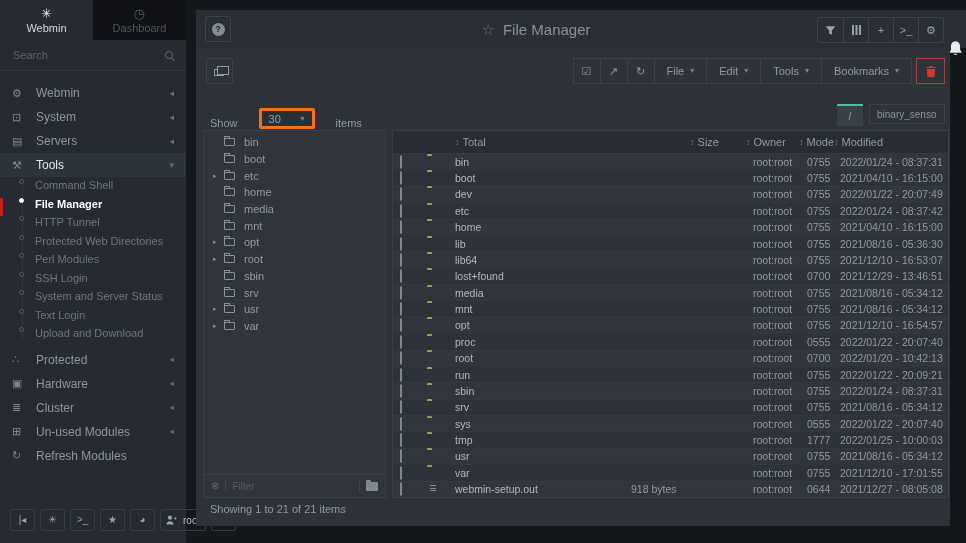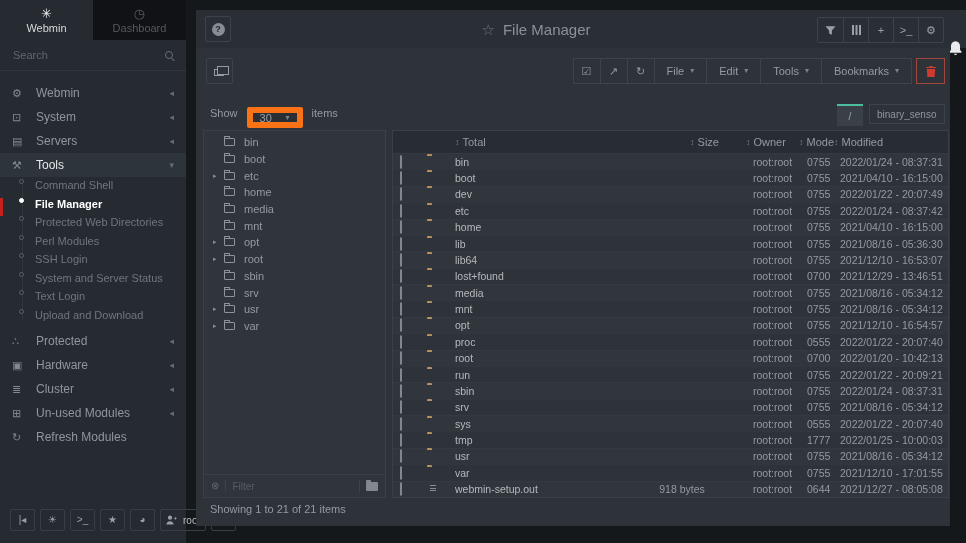--- a/index.html
+++ b/index.html
@@ -59,22 +59,22 @@
   .copy-btn{position:absolute;left:0;top:0;width:27px;height:26px;border:1px solid #3d434a;border-radius:2px;background:transparent;display:flex;align-items:center;justify-content:center;cursor:pointer;color:#959ba3}
   .icon-pages{position:relative;width:10px;height:7px;border:1px solid currentColor;margin-top:3px;margin-right:2px}
   .icon-pages::before{content:'';position:absolute;left:2px;top:-4px;width:10px;height:7px;border:1px solid currentColor;background:#2e333a}
   .tbr{position:absolute;right:0;top:0;display:flex}
   .tb-btn{height:26px;background:transparent;border:1px solid #3d434a;color:#959ba3;display:flex;align-items:center;justify-content:center;font-size:11px;margin-left:-1px;cursor:pointer;padding:0 12px;gap:6px}
   .tb-btn.sq{width:28px;padding:0}
   .tb-btn .gi{font-size:11px}
   .tb-btn.menu .gi{font-size:8px;color:#7c828a}
   .tb-btn.trash{margin-left:4px;border-color:#a2453d;color:#cd3b31;width:29px;padding:0}
   .totals{position:absolute;left:14px;top:41px;font-size:11px;color:#949aa2}
-  .show-row{position:absolute;left:14px;top:59px;height:22px;display:flex;align-items:flex-start;gap:9px;font-size:11px;color:#949aa2}
-  .selbox{width:56px;height:21px;border:6px solid #f97316;background:#2a2f36;border-radius:2px;display:flex;align-items:center;padding:0 7px;color:#9aa0a8;cursor:pointer;font-size:11px}
+  .show-row{position:absolute;left:14px;top:59px;height:22px;display:flex;align-items:flex-end;gap:21px;font-size:11px;color:#949aa2}
+  .selbox{width:56px;height:21px;border:3px solid #f97316;background:#2a2f36;border-radius:2px;display:flex;align-items:center;padding:0 7px;color:#9aa0a8;cursor:pointer;font-size:11px}
   .selbox .gi{margin-left:auto;font-size:8px;color:#7c828a}
   .crumbs{position:absolute;right:5px;top:56px;height:22px;display:flex}
   .root-btn{width:26px;height:22px;background:#3a4047;border:none;border-top:2px solid #4dbd9e;color:#9aa0a8;font-size:10px;display:flex;align-items:center;justify-content:center;cursor:pointer}
   .path-input{width:76px;height:20px;margin-left:6px;background:transparent;border:1px solid #3d434a;color:#8f959d;font-size:10px;padding:0 7px;outline:none}
 
   
   .tree-panel{position:absolute;left:7px;top:82px;width:183px;height:368px;background:#30353c;border:1px solid #3a4047;display:flex;flex-direction:column}
   .tree-list{flex:1;padding-top:3px;overflow:hidden}
   .tree-item{height:16.7px;display:flex;align-items:center;padding-left:9px;font-size:11px;color:#949aa2;cursor:pointer}
   .tree-item .tw{width:11px;font-size:7px;color:#868c94;flex:none}
@@ -99,21 +99,21 @@
   .th-mod{padding-left:1px}
   .tbody{position:absolute;left:0;right:0;top:22px;bottom:0;display:flex;flex-direction:column}
   .trow{flex:1;display:grid;grid-template-columns:28px 34px 176px 106px 58px 38px 1fr;align-items:center;font-size:10.5px;color:#949aa2;border-top:1px solid rgba(255,255,255,.025);cursor:pointer}
   .trow:nth-child(even){background:#2e333a}
   .cb{width:10px;height:10px;border:1px solid #81878f;border-radius:2px;margin-left:7px;cursor:pointer}
   .ic-folder{width:13px;height:10px;background:#b6925c;border-radius:1px;position:relative;margin-left:6px}
   .ic-folder::before{content:'';position:absolute;top:-2px;left:0;width:5px;height:2px;background:#b6925c;border-radius:1px 1px 0 0}
   .ic-file{width:10px;height:12px;background:#cfd3d7;border-radius:1px;position:relative;margin-left:7px}
   .ic-file::before{content:'';position:absolute;left:2px;top:2px;width:6px;height:7px;background:repeating-linear-gradient(#868c94 0 1px,transparent 1px 2.5px)}
   .cell-name{color:#b5b9be}
-  .cell-size{text-align:center;padding-right:4px}
+  .cell-size{text-align:left;padding-right:4px}
   .cell-owner{padding-left:16px}
   .cell-mode{padding-left:12px}
   .cell-mod{padding-left:7px}
   .showing{position:absolute;left:14px;top:455px;font-size:11px;color:#949aa2}
 </style>
 </head>
 <body>
 
 <aside class="sidebar">
   <div class="tabs">
@@ -155,20 +155,24 @@
         <div class="sub-item">
           <span class="dot"></span>
           <span>Command Shell</span>
         </div>
         <div class="sub-item active">
           <span class="dot"></span>
           <span>File Manager</span>
         </div>
         <div class="sub-item">
           <span class="dot"></span>
+          <span>HTTP Tunnel</span>
+        </div>
+        <div class="sub-item">
+          <span class="dot"></span>
           <span>Protected Web Directories</span>
         </div>
         <div class="sub-item">
           <span class="dot"></span>
           <span>Perl Modules</span>
         </div>
         <div class="sub-item">
           <span class="dot"></span>
           <span>SSH Login</span>
         </div>

